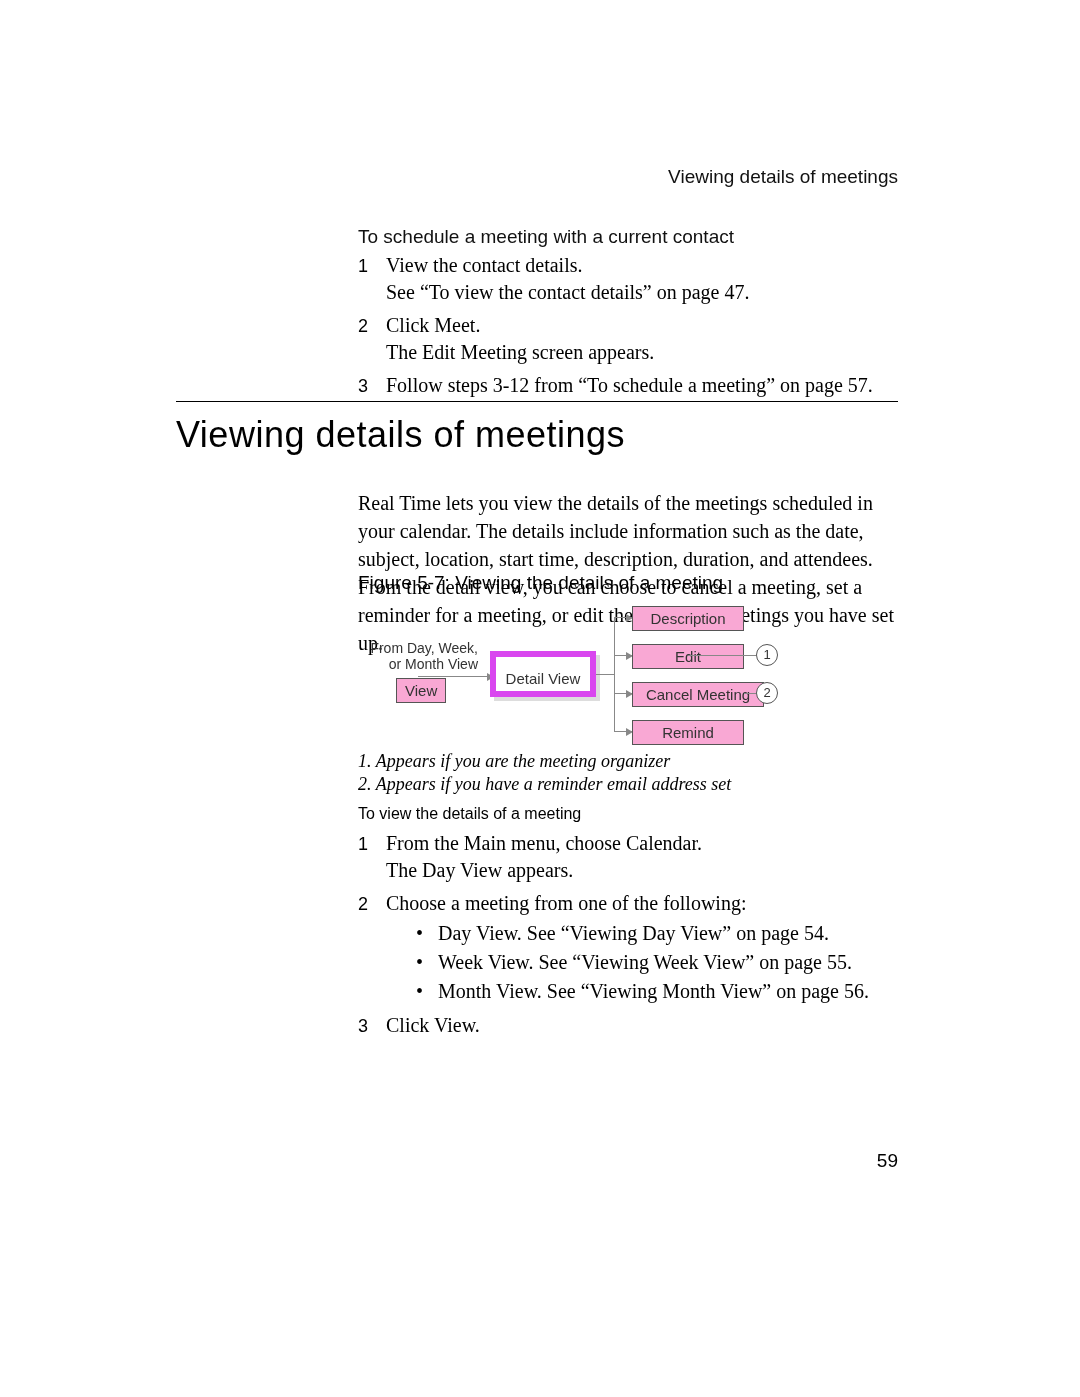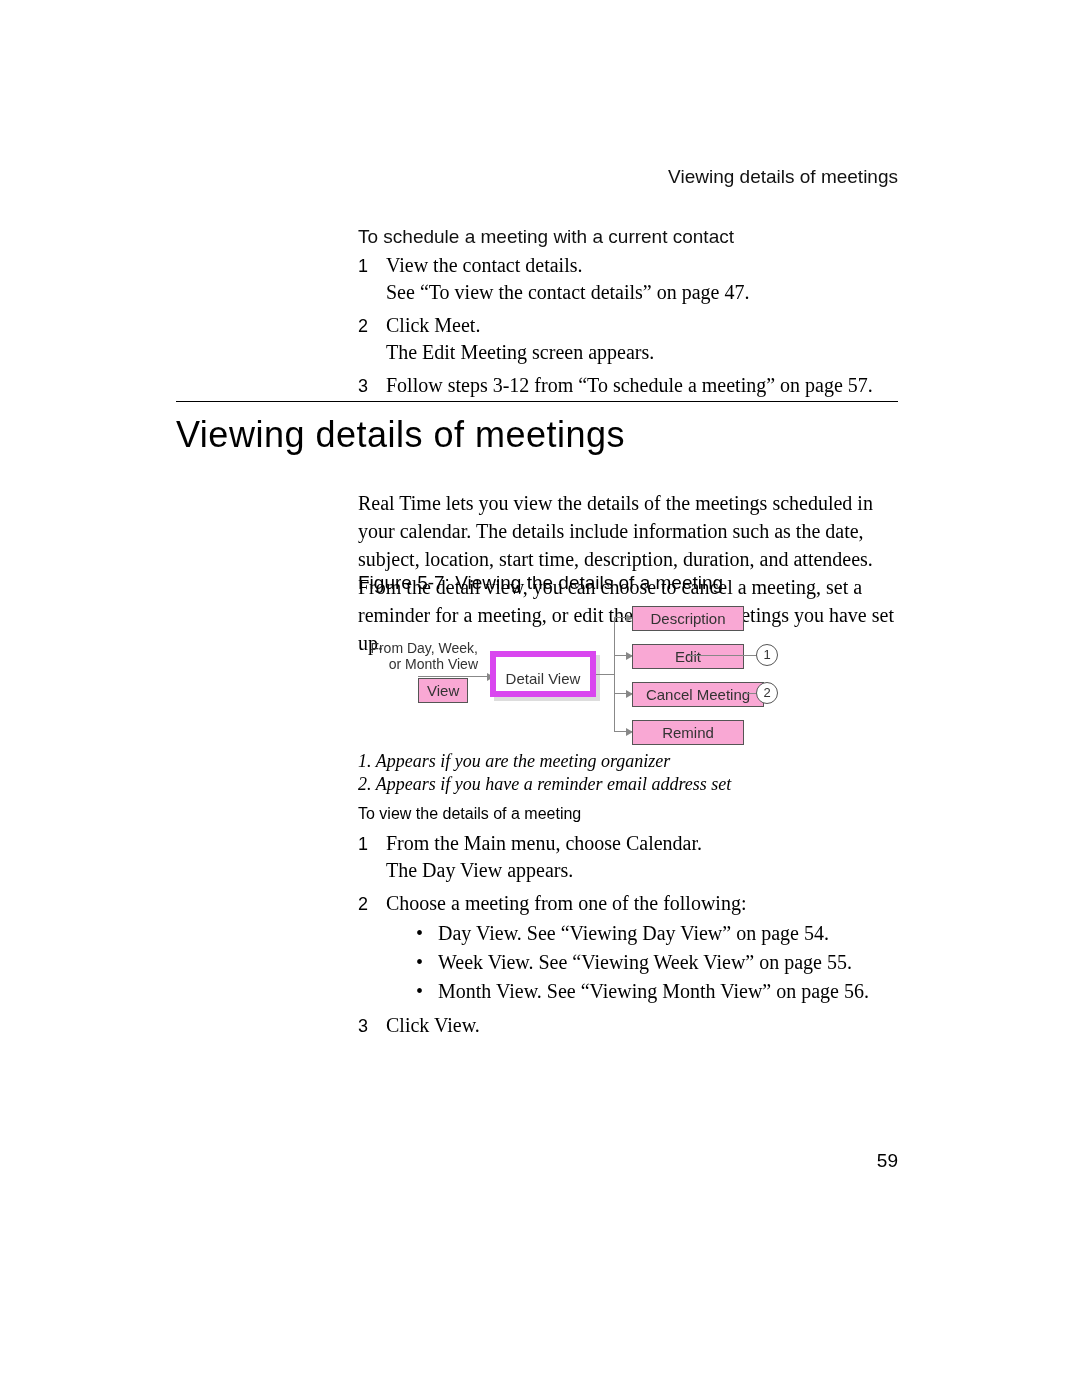--- a/index.html
+++ b/index.html
@@ -219,21 +219,21 @@
 
   <div class="figure">
 
     <div class="fig-label" style="left:-10px;top:44px;width:130px;">
       <div>From Day, Week,</div>
       <div>or Month View</div>
     </div>
 
     <div class="fig-line fig-arrow-right" style="left:60px;top:80px;width:75px;height:1px;"></div>
 
-    <div class="fig-btn" style="left:60px;top:82px;">View</div>
+    <div class="fig-btn" style="left:38px;top:82px;">View</div>
 
     <div class="fig-box shadow" style="left:132px;top:55px;width:106px;height:46px;line-height:32px;">Detail View</div>
 
     <div class="fig-line" style="left:238px;top:78px;width:18px;height:1px;"></div>
     <div class="fig-line" style="left:256px;top:21px;width:1px;height:114px;"></div>
 
     <div class="fig-line fig-arrow-right" style="left:256px;top:21px;width:18px;height:1px;"></div>
     <div class="fig-line fig-arrow-right" style="left:256px;top:59px;width:18px;height:1px;"></div>
     <div class="fig-line fig-arrow-right" style="left:256px;top:97px;width:18px;height:1px;"></div>
     <div class="fig-line fig-arrow-right" style="left:256px;top:135px;width:18px;height:1px;"></div>

